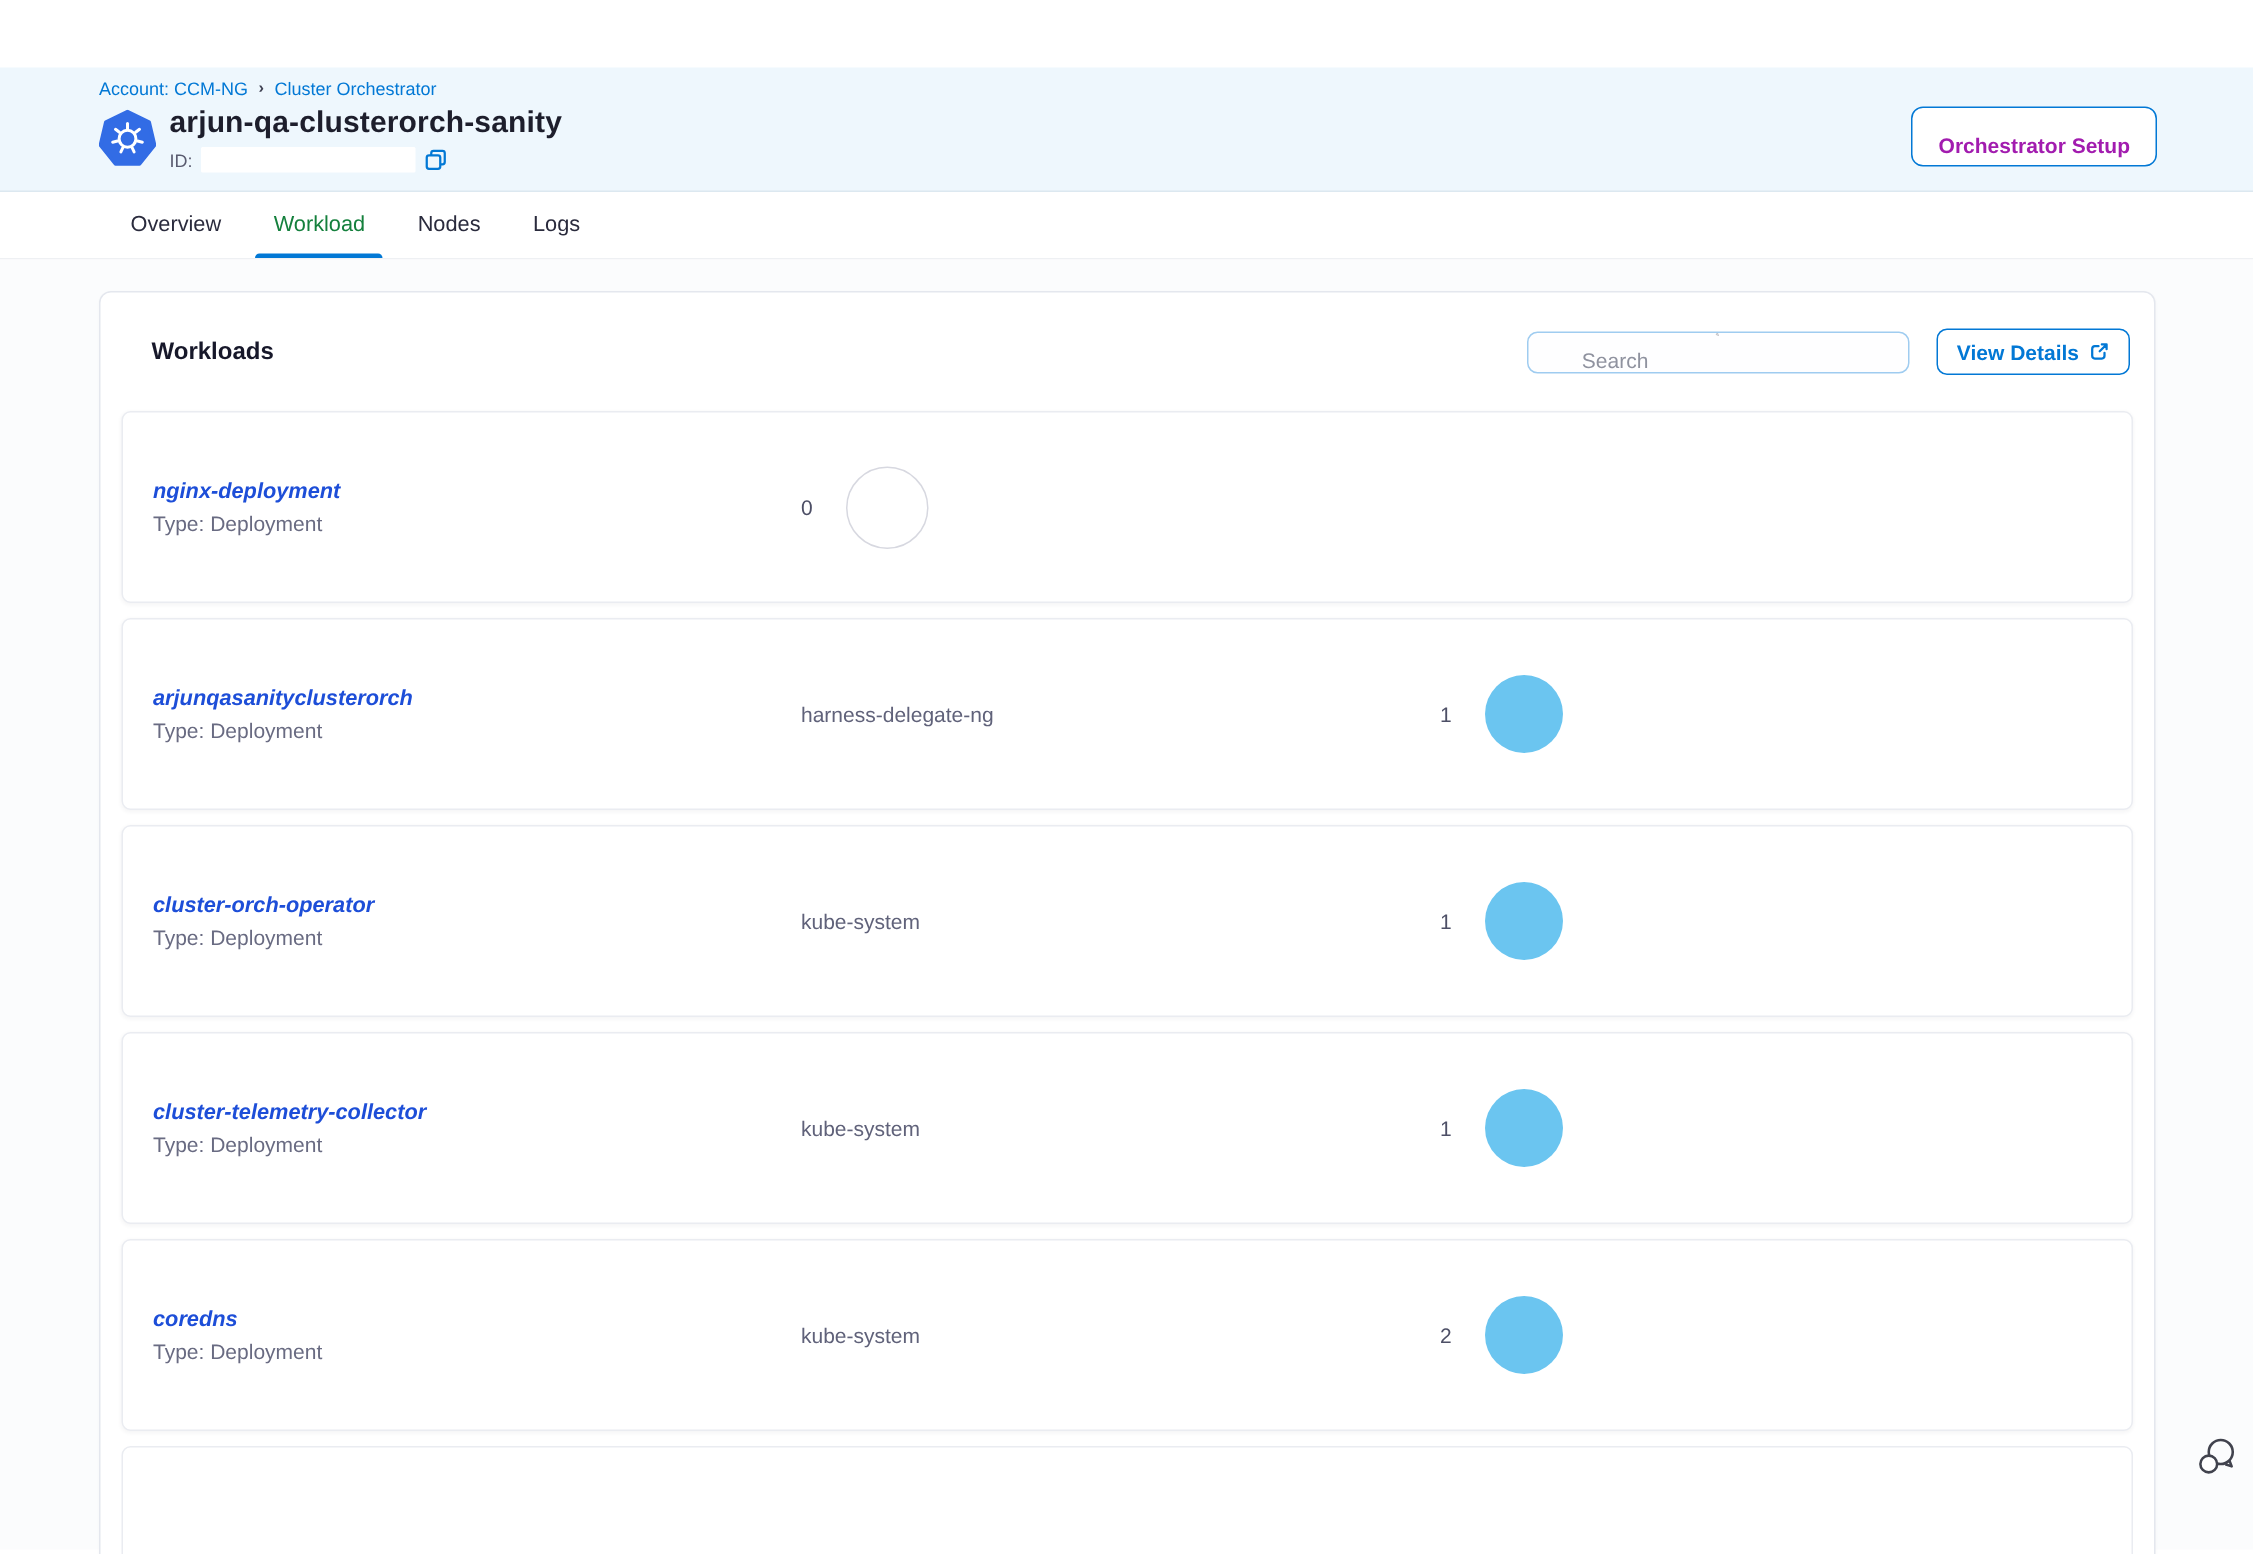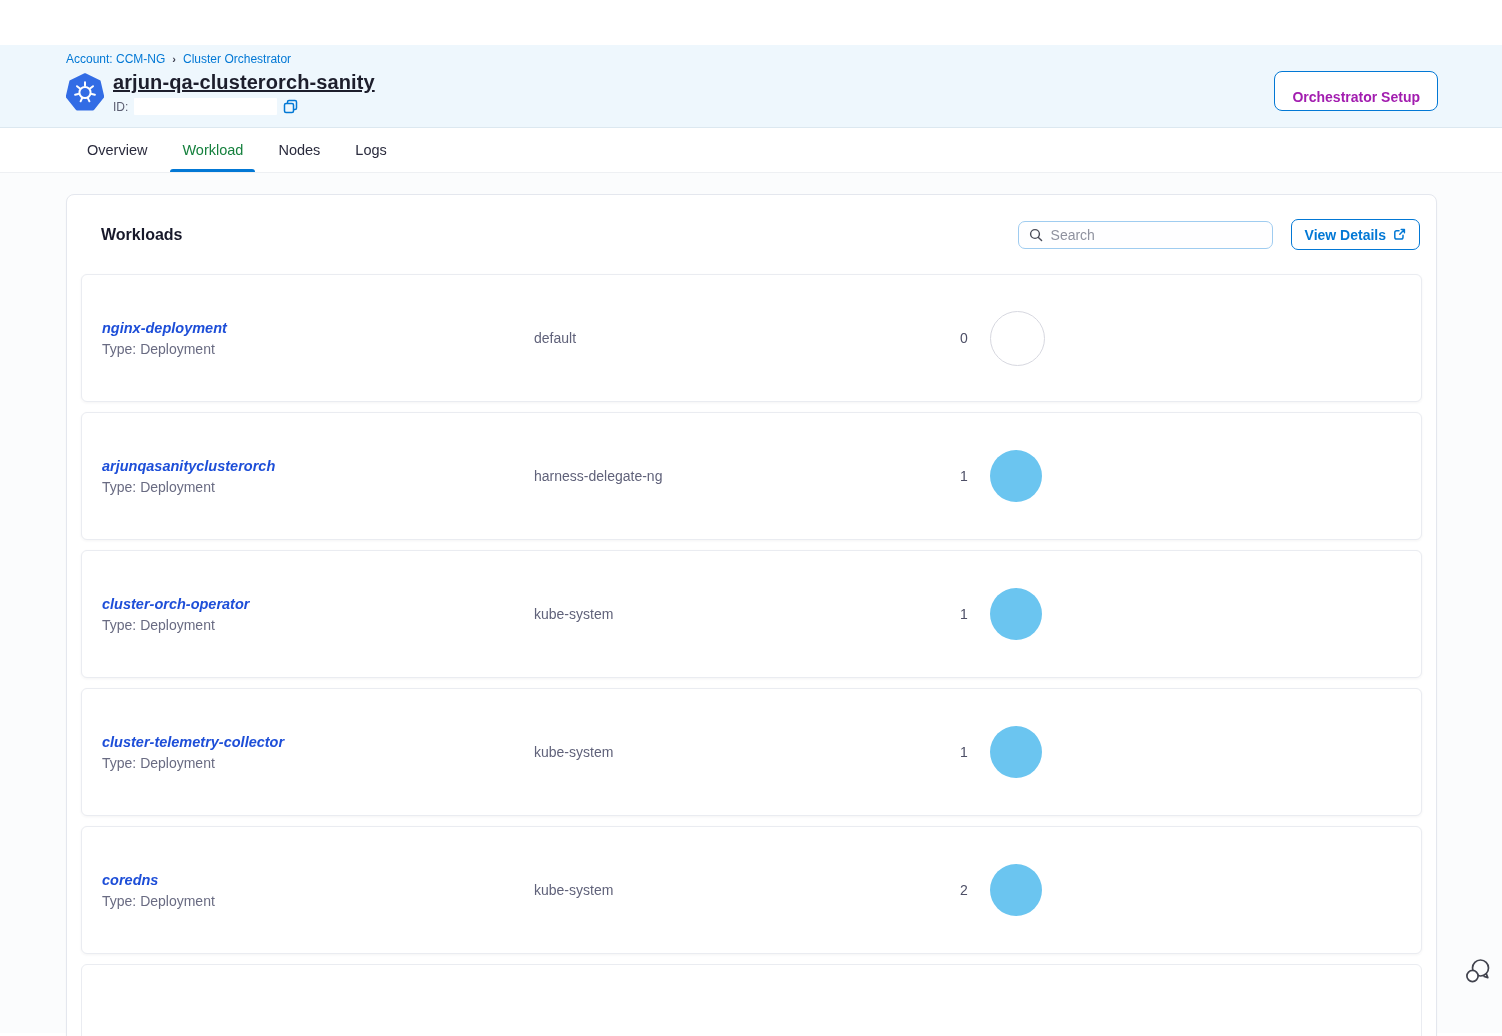--- a/index.html
+++ b/index.html
@@ -9,21 +9,21 @@
   
   .top-strip { height:45px; background:#fff; }
   .page-header { background:#eef7fd; border-bottom:1px solid #dce8f0;
     padding:7px 64px 12px 66px; position:relative; }
   .breadcrumb { font-size:12px; display:flex; gap:7px; align-items:center; }
   .crumb-link { color:#0278d5; text-decoration:none; cursor:pointer; }
   .crumb-sep { color:#3f4152; font-size:11px; font-weight:700; }
   .header-main { display:flex; margin-top:5px; gap:9px; }
   .k8s-badge { width:38px; height:40px; flex:0 0 auto; margin-top:2px; }
   .title-block { display:flex; flex-direction:column; }
-  .cluster-title { font-size:20px; font-weight:700; color:#1d1e2c; letter-spacing:0.1px;text-decoration:underline; }
+  .cluster-title { font-size:20px; font-weight:700; color:#1d1e2c; letter-spacing:0.1px; }
   .id-row { display:flex; align-items:center; gap:6px; margin-top:4px; }
   .id-label { font-size:12px; color:#5a5c70; }
   .id-redacted { width:143px; height:17px; background:#fff; border-radius:1px; }
   .copy-btn { width:15px; height:15px; cursor:pointer; background:none; border:none; padding:0; }
   .setup-btn { position:absolute; right:64px; top:26px; height:40px; padding:17px 17px;
     background:#fff; border:1px solid #0278d5; border-radius:8px;
     color:#a21caf; font-weight:700; font-size:14px; cursor:pointer;
     font-family:"Liberation Sans", sans-serif; }
 
   
@@ -37,21 +37,21 @@
 
   
   .content { background:#fbfcfd; padding:21px 0 0 66px; height:860px; }
   .card { width:1371px; background:#fff; border:1px solid #e4e7ee;
     border-radius:8px; padding:0 14px 14px 14px; min-height:1000px;
     box-shadow:0 1px 2px rgba(40,41,61,0.03); }
   .card-header { display:flex; align-items:center; padding:24px 2px 19px 20px; }
   .card-title { font-size:16px; font-weight:700; color:#17182a; }
   .spacer { flex:1; }
   .search-box { width:255px; height:28px; border:1px solid #9fccf0; border-radius:7px;
-    background:#fefeff; display:flex; align-items:center; padding:0 10px; gap:8px; }
+    background:#fefeff; display:flex; align-items:center; padding:0 10px; gap:8px;flex-direction:column; }
   .search-box input { border:none; outline:none; background:transparent; flex:1;
     font-size:14px; color:#33344a; font-family:"Liberation Sans", sans-serif; }
   .search-box input::placeholder { color:#8f929f; }
   .view-details-btn { margin-left:18px; height:31px; display:flex; align-items:center;
     gap:7px; padding:0 13px; background:#fff; border:1px solid #0278d5; border-radius:7px;
     color:#0278d5; font-weight:700; font-size:14px; cursor:pointer;
     font-family:"Liberation Sans", sans-serif; }
 
   .table-header { display:grid; grid-template-columns:432px 426px 1fr;
     background:#f3f4f9; height:40px; align-items:center; padding-left:20px;
@@ -161,21 +161,20 @@
     </div>
 
 
     <div class="rows" id="rows-container">
 
         <div class="row-card">
           <div class="name-cell">
             <div class="wl-name">nginx-deployment</div>
             <div class="wl-type">Type: Deployment</div>
           </div>
-          <div class="wl-ns">default</div>
           <div class="replica-cell">
             <span class="replica-count">0</span>
             <span class="bubble empty"></span>
           </div>
         </div>
 
         <div class="row-card">
           <div class="name-cell">
             <div class="wl-name">arjunqasanityclusterorch</div>
             <div class="wl-type">Type: Deployment</div>

